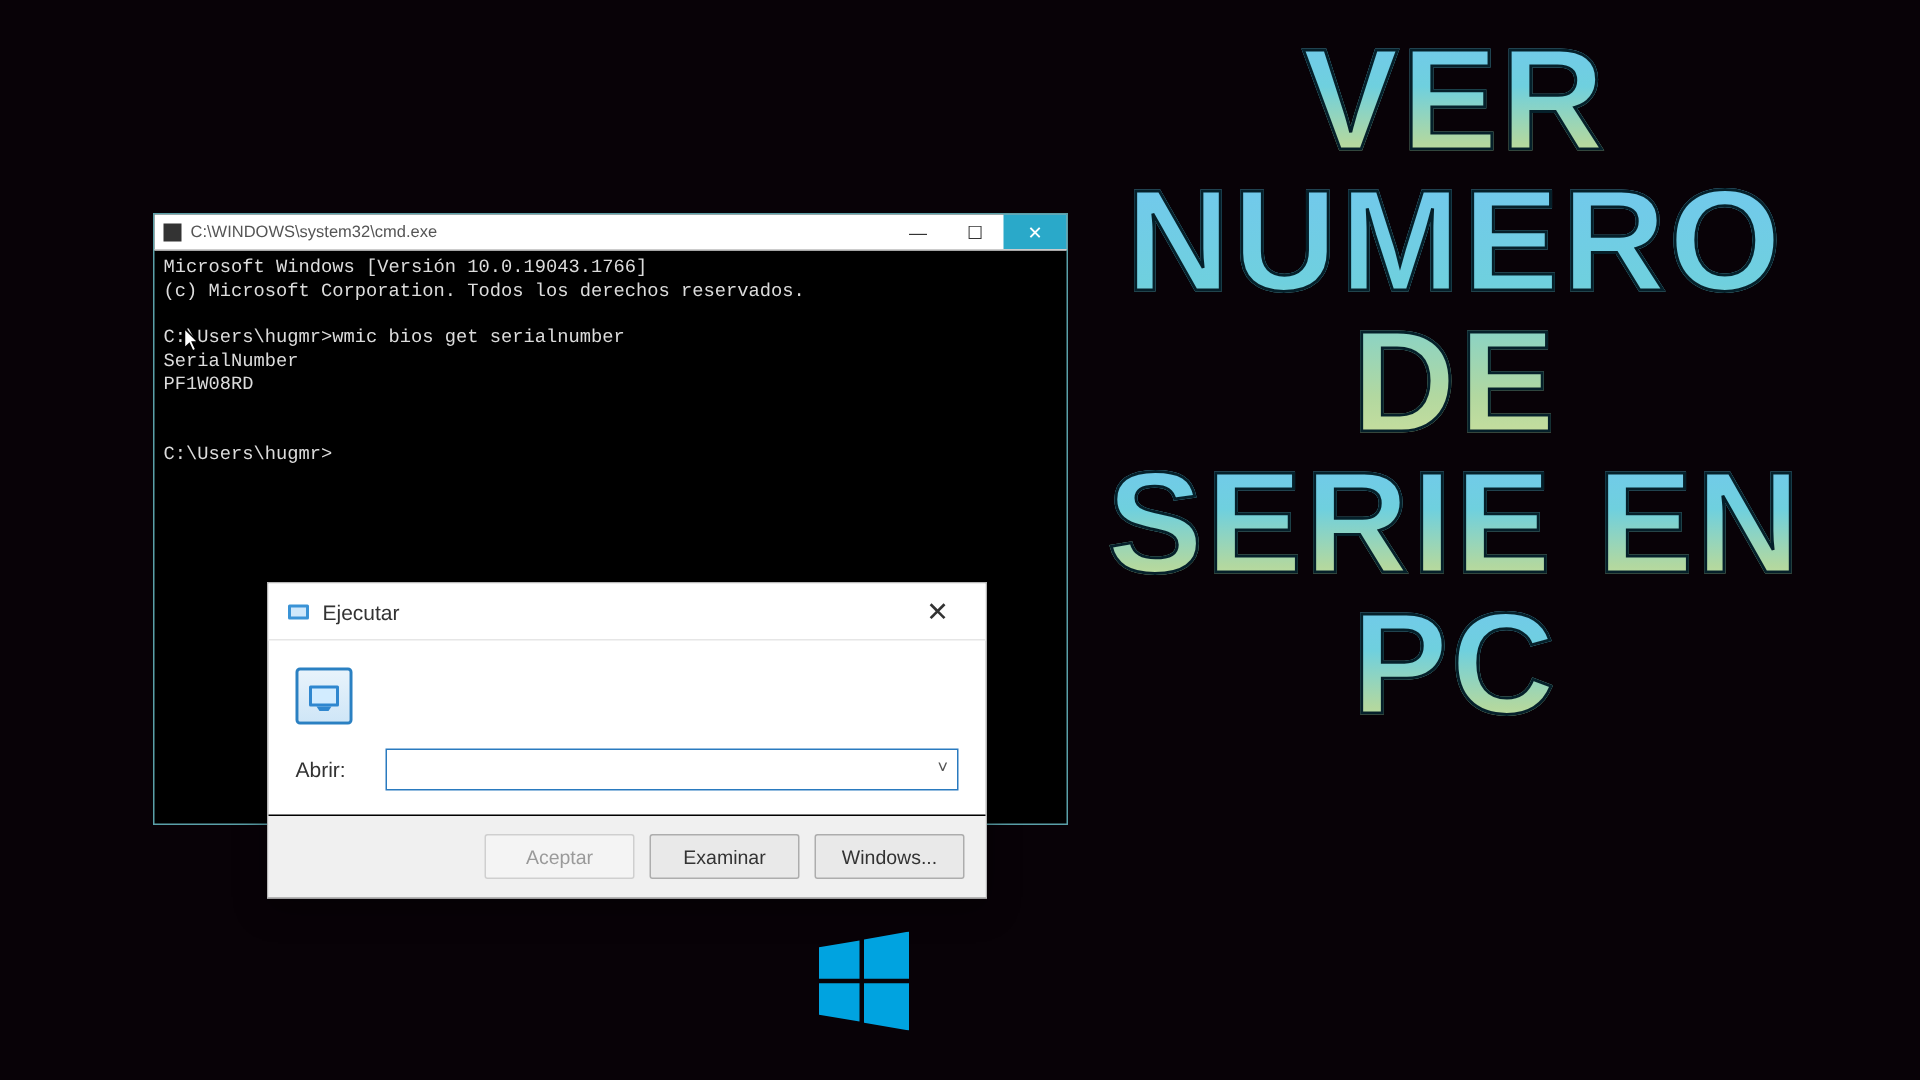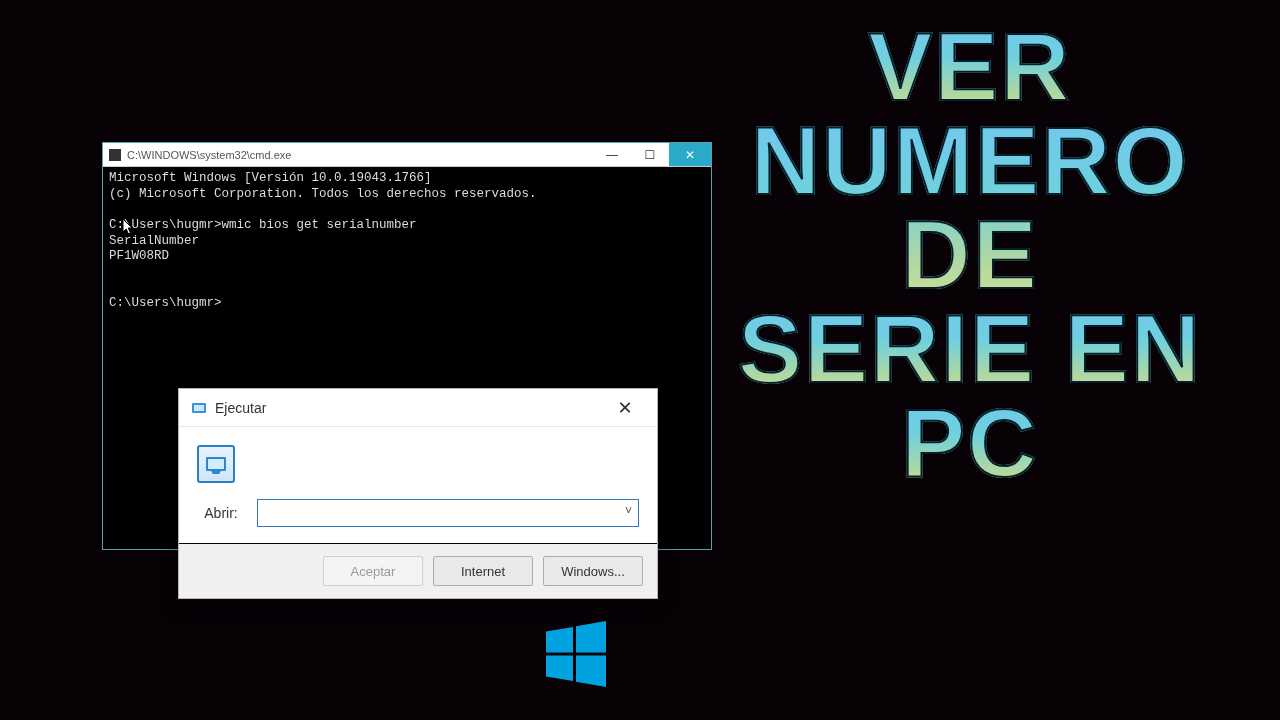--- a/index.html
+++ b/index.html
@@ -144,21 +144,20 @@
   .run-desc {
     font-size: 13.5px;
     color: #333;
     line-height: 1.35;
   }
   .run-open-row {
     display:flex;
     align-items:center;
     gap: 12px;
     padding: 6px 18px 16px 18px;
-    text-align: center;
   }
   .run-open-label { font-size: 14px; color:#333; width: 48px; }
   .run-combo {
     flex: 1;
     height: 28px;
     border: 1px solid #2a7abf;
     background: #fff;
     position: relative;
   }
   .run-combo .chev {
@@ -263,21 +262,21 @@
 
   <div class="run-open-row">
     <div class="run-open-label">Abrir:</div>
     <div class="run-combo" value="">
       <span class="chev">˅</span>
     </div>
   </div>
 
   <div class="run-buttons">
     <div class="run-btn disabled">Aceptar</div>
-    <div class="run-btn">Internet</div>
+    <div class="run-btn">Examinar</div>
     <div class="run-btn">Windows...</div>
   </div>
 </div>
 
 <div class="win-logo">
   <svg width="66" height="66" viewBox="0 0 88 88">
     <polygon points="4,14 40,8 40,42 4,42" fill="#00A3E0"></polygon>
     <polygon points="44,7 84,0 84,42 44,42" fill="#00A3E0"></polygon>
     <polygon points="4,46 40,46 40,80 4,74" fill="#00A3E0"></polygon>
     <polygon points="44,46 84,46 84,88 44,81" fill="#00A3E0"></polygon>

